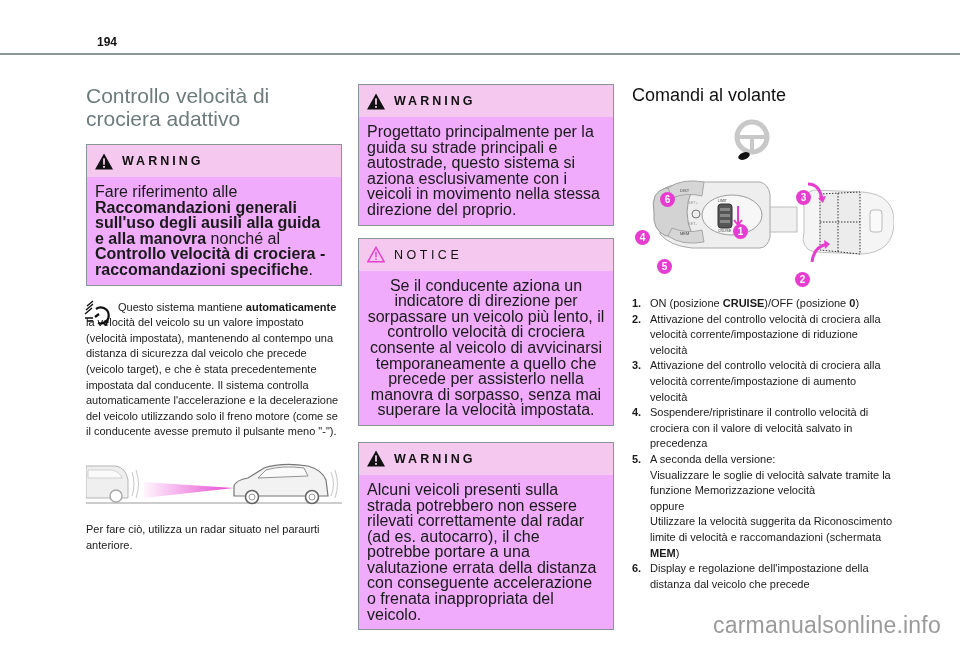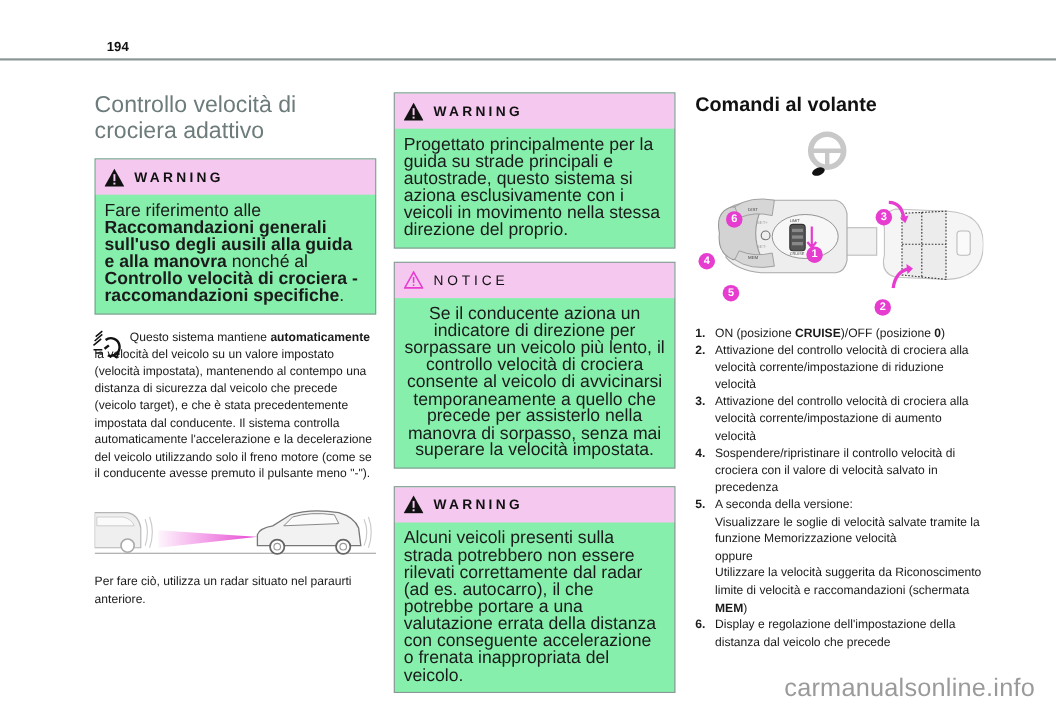--- a/index.html
+++ b/index.html
@@ -9,23 +9,23 @@
   }
   .page-number { position: absolute; left: 57px; top: 35px; font-size: 12px; font-weight: bold; color: #111; margin-left: 40px; }
   .header-rule { position: absolute; left: 0; top: 53px; width: 960px; height: 2px; background: #8a9696; }
 
   .col { position: absolute; }
   .col1 { left: 86px; top: 84px; width: 256px; }
   .col2 { left: 358px; top: 84px; width: 256px; }
   .col3 { left: 632px; top: 84px; width: 262px; }
 
   .section-title { font-size: 21px; line-height: 23px; color: #6d7b7b; font-weight: normal; margin: 0 0 14px 0; }
-  .section-title-bold { font-size: 18px; line-height: 22px; color: #111; font-weight: bold; margin: 0 0 6px 0; }
-
-  .notice-box { border: 1px solid #8a9696; margin-bottom: 10px; background: #86efac; }
+  .section-title-bold { font-size: 18px; line-height: 22px; color: #111; font-weight: normal; margin: 0 0 6px 0; }
+
+  .notice-box { border: 1px solid #8a9696; margin-bottom: 10px; background: #f0abfc; }
   .notice-head { background: #f5c8f0; height: 32px; display: flex; align-items: center; padding-left: 8px; }
   .notice-head svg { width: 18px; height: 17px; margin-right: 9px; }
   .notice-label { font-size: 12.5px; letter-spacing: 3px; font-weight: bold; color: #111; }
   .notice-label.light { font-weight: normal; letter-spacing: 3.5px; }
   .notice-body { padding: 7px 8px 7px 8px; font-size: 16px; line-height: 15.6px; color: #1a1a1a; }
   .notice-body b { font-weight: bold; }
 
   .para { font-size: 11px; line-height: 15.6px; color: #1a1a1a; margin: 0; }
   .para b { font-weight: bold; }
   .intro-block { position: relative; margin-top: 14px; }

